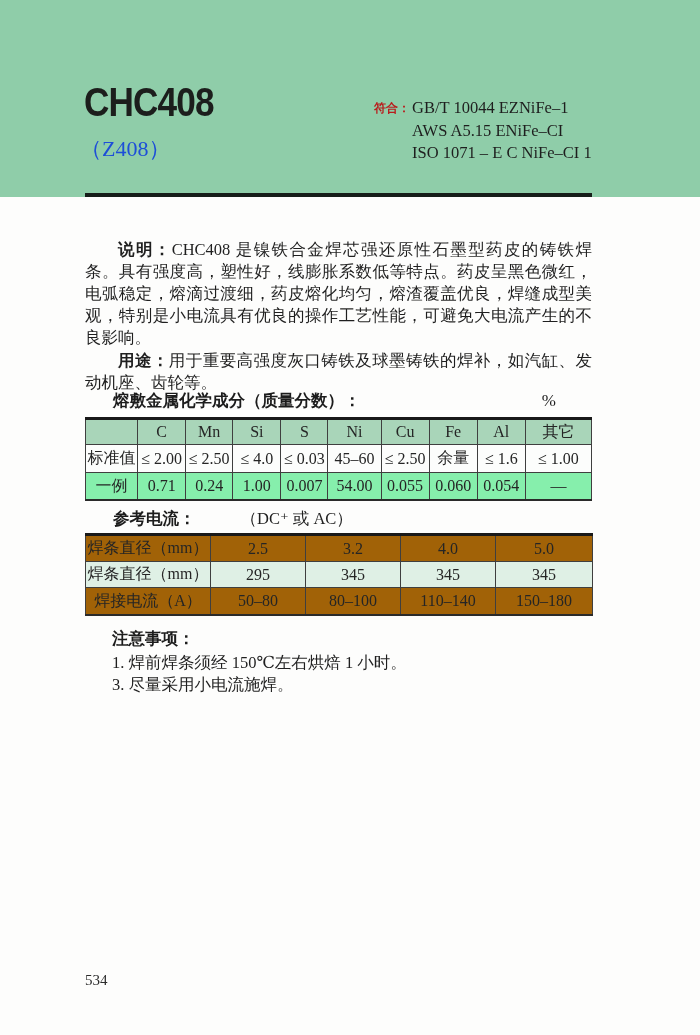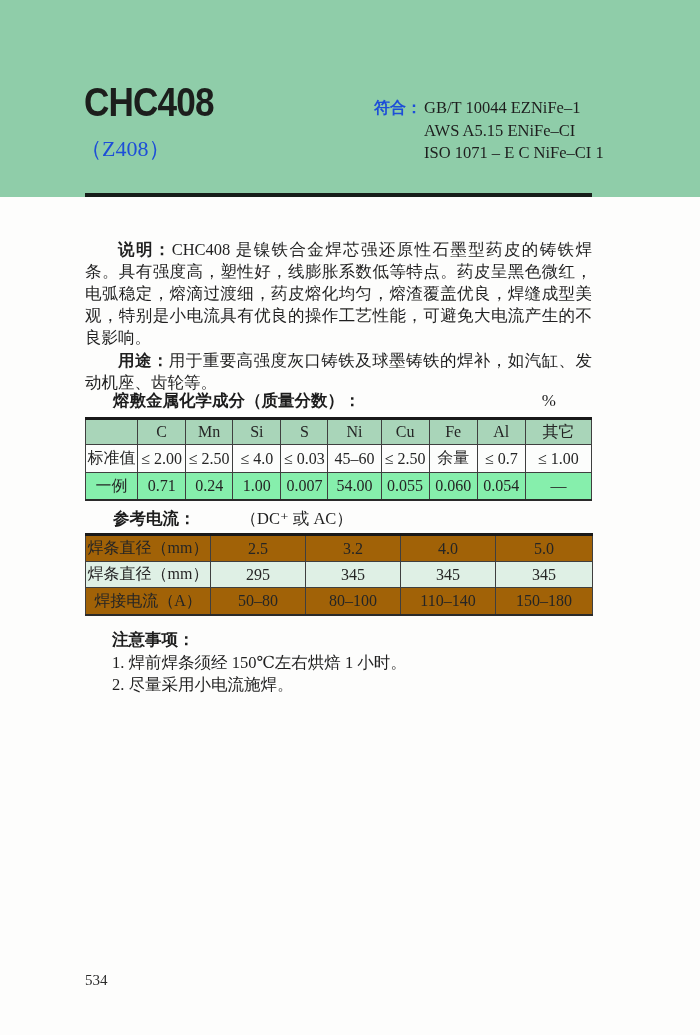--- a/index.html
+++ b/index.html
@@ -21,21 +21,21 @@
     font-weight:800;font-size:40px;letter-spacing:-1px;color:#1c1e1c;
     transform:scaleX(.88);transform-origin:left center;white-space:nowrap;
   }
   .alias{
     position:absolute;left:80px;top:134px;
     font-size:22px;color:#1d4ed8;white-space:nowrap;
   }
   .standards{position:absolute;left:374px;top:97px;display:flex;gap:2px;}
   .std-label{
     font-family:"Liberation Sans","DejaVu Sans",sans-serif;
-    font-weight:700;font-size:16px;line-height:22.5px;color:#1d4ed8;white-space:nowrap;
+    font-weight:700;font-size:12px;line-height:22.5px;color:#b91c1c;white-space:nowrap;
   }
   .std-lines{font-size:16.5px;line-height:22.5px;color:#1e1e1e;}
   .std-line{white-space:nowrap;}
   .rule{position:absolute;left:85px;top:193px;width:507px;height:4px;background:#161d19;}
 
   
   .desc{position:absolute;left:85px;top:238px;width:507px;font-size:16.5px;line-height:22px;text-align:justify;}
   .para{margin:0;text-indent:2em;}
   .hlabel{
     font-family:"Liberation Sans","DejaVu Sans",sans-serif;
@@ -71,21 +71,21 @@
   .t1 .hdr td{background:#a9d5b9;height:22px;}
   .t1 .r-std td{background:#fcfdfc;height:25px;}
   .t1 .r-ex td{background:#86efac;height:24px;}
   .t2 .r1 td{background:#a16207;height:23px;}
   .t2 .r2 td{background:#dff0e5;height:23px;}
   .t2 .r3 td{background:#a16207;height:24px;}
 
   
   .notes{position:absolute;left:112px;top:629px;font-size:16.5px;line-height:22.5px;}
   .notes-title{
-    font-family:Liberation Serif, serif;
+    font-family:Liberation Mono, monospace;
     font-weight:700;color:#1c1c1c;
   }
   .pagenum{position:absolute;left:85px;top:972px;font-size:15px;color:#2b2b2b;text-align:right;}
 </style>
 </head>
 <body>
 
 <div class="page">
 
   <div class="band">
@@ -140,21 +140,21 @@
     </tr>
     <tr class="r-std">
       <td>标准值</td>
       <td>≤ 2.00</td>
       <td>≤ 2.50</td>
       <td>≤ 4.0</td>
       <td>≤ 0.03</td>
       <td>45–60</td>
       <td>≤ 2.50</td>
       <td>余量</td>
-      <td>≤ 0.7</td>
+      <td>≤ 1.6</td>
       <td>≤ 1.00</td>
     </tr>
     <tr class="r-ex">
       <td>一例</td>
       <td>0.71</td>
       <td>0.24</td>
       <td>1.00</td>
       <td>0.007</td>
       <td>54.00</td>
       <td>0.055</td>
@@ -198,18 +198,18 @@
       <td>80–100</td>
       <td>110–140</td>
       <td>150–180</td>
     </tr>
   </tbody>
     </table>
 
   <div class="notes">
     <div class="notes-title">注意事项：</div>
     <div class="note-item">1. 焊前焊条须经 150℃左右烘焙 1 小时。</div>
-    <div class="note-item">2. 尽量采用小电流施焊。</div>
+    <div class="note-item">3. 尽量采用小电流施焊。</div>
   </div>
 
   <div class="pagenum">534</div>
 
 </div>
 
 </body></html>

